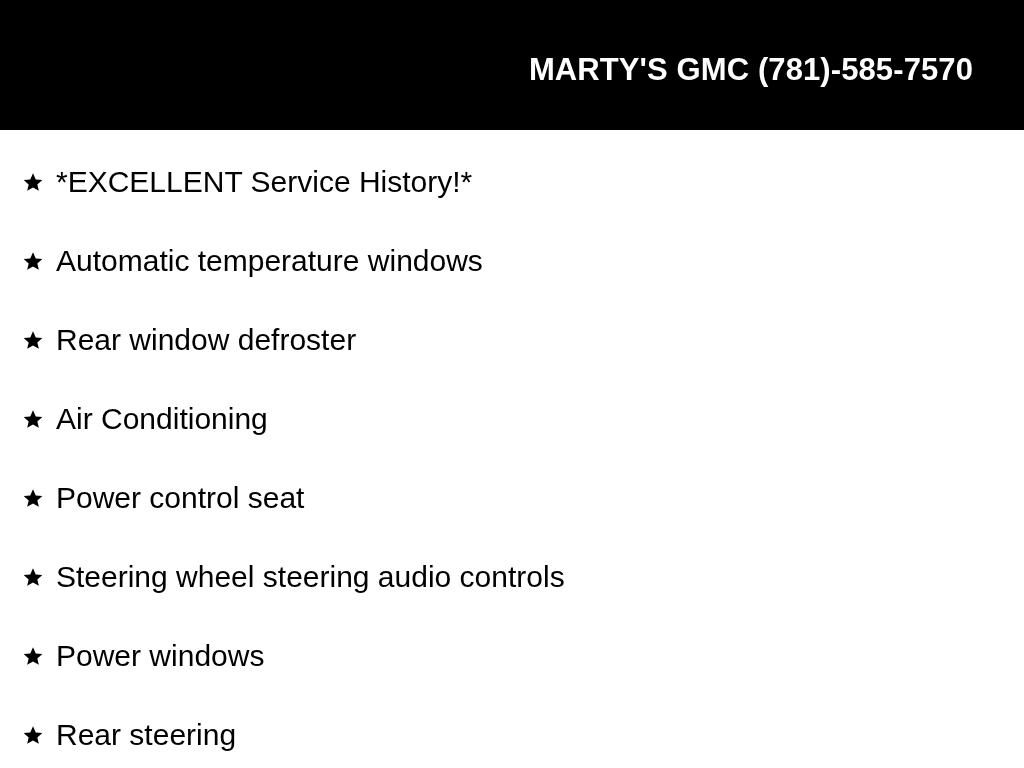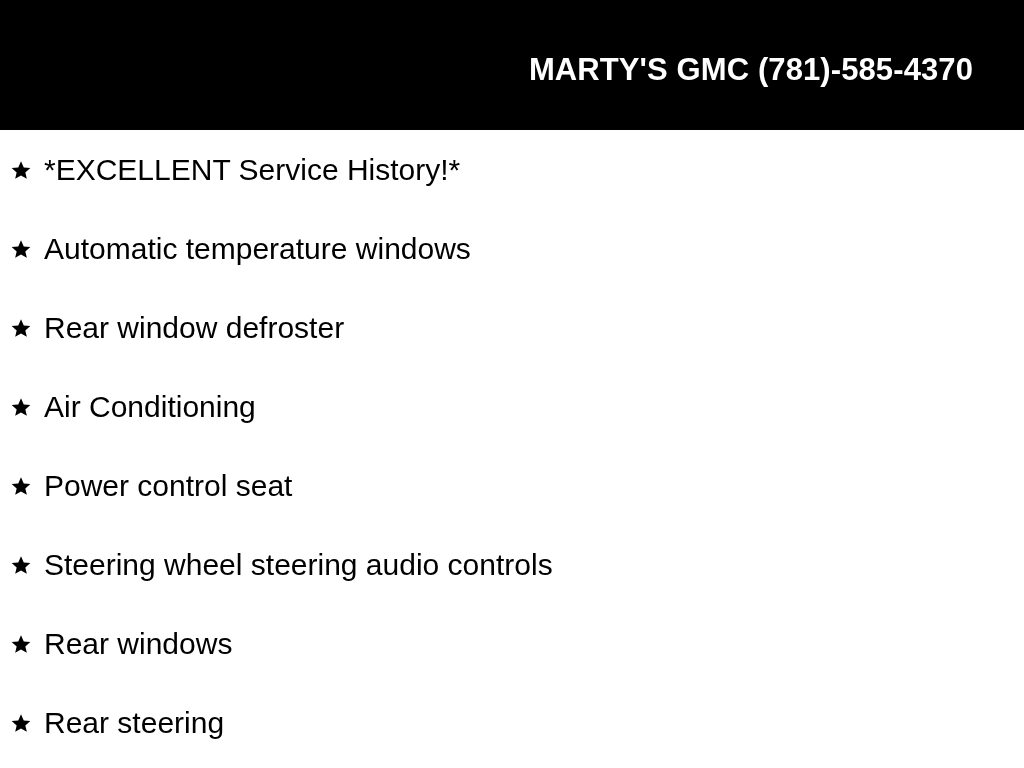--- a/index.html
+++ b/index.html
@@ -50,21 +50,21 @@
   }
 
   
   .features {
     position: absolute;
     top: 130px;
     left: 0;
     width: 1024px;
     height: 638px;
     margin: 0;
-    padding: 0;
+    padding: 12px;
     list-style: none;
     box-sizing: border-box;
   }
 
   .feature-item {
     position: relative;
     height: 79px;
     display: flex;
     align-items: center;
     padding-left: 11px;
@@ -95,21 +95,21 @@
     white-space: nowrap;
     letter-spacing: 0px;
   }
 </style>
 </head>
 <body>
 
 <div class="page">
 
   <div class="dealer-header">
-    <div class="dealer-name">MARTY'S GMC (781)-585-4370</div>
+    <div class="dealer-name">MARTY'S GMC (781)-585-7570</div>
   </div>
 
   <ul class="features">
 
     <li class="feature-item">
       <span class="star-icon">
         <svg viewBox="0 0 24 24" aria-hidden="true">
             <polygon fill="currentColor" points="12,1.6 15.3,8.9 23.2,9.6 17.2,14.9 19,22.6 12,18.5 5,22.6 6.8,14.9 0.8,9.6 8.7,8.9"></polygon>
           </svg>
       </span>
@@ -160,21 +160,21 @@
       </span>
       <span class="feature-label">Steering wheel steering audio controls</span>
     </li>
 
     <li class="feature-item">
       <span class="star-icon">
         <svg viewBox="0 0 24 24" aria-hidden="true">
             <polygon fill="currentColor" points="12,1.6 15.3,8.9 23.2,9.6 17.2,14.9 19,22.6 12,18.5 5,22.6 6.8,14.9 0.8,9.6 8.7,8.9"></polygon>
           </svg>
       </span>
-      <span class="feature-label">Rear windows</span>
+      <span class="feature-label">Power windows</span>
     </li>
 
     <li class="feature-item">
       <span class="star-icon">
         <svg viewBox="0 0 24 24" aria-hidden="true">
             <polygon fill="currentColor" points="12,1.6 15.3,8.9 23.2,9.6 17.2,14.9 19,22.6 12,18.5 5,22.6 6.8,14.9 0.8,9.6 8.7,8.9"></polygon>
           </svg>
       </span>
       <span class="feature-label">Rear steering</span>
     </li>

